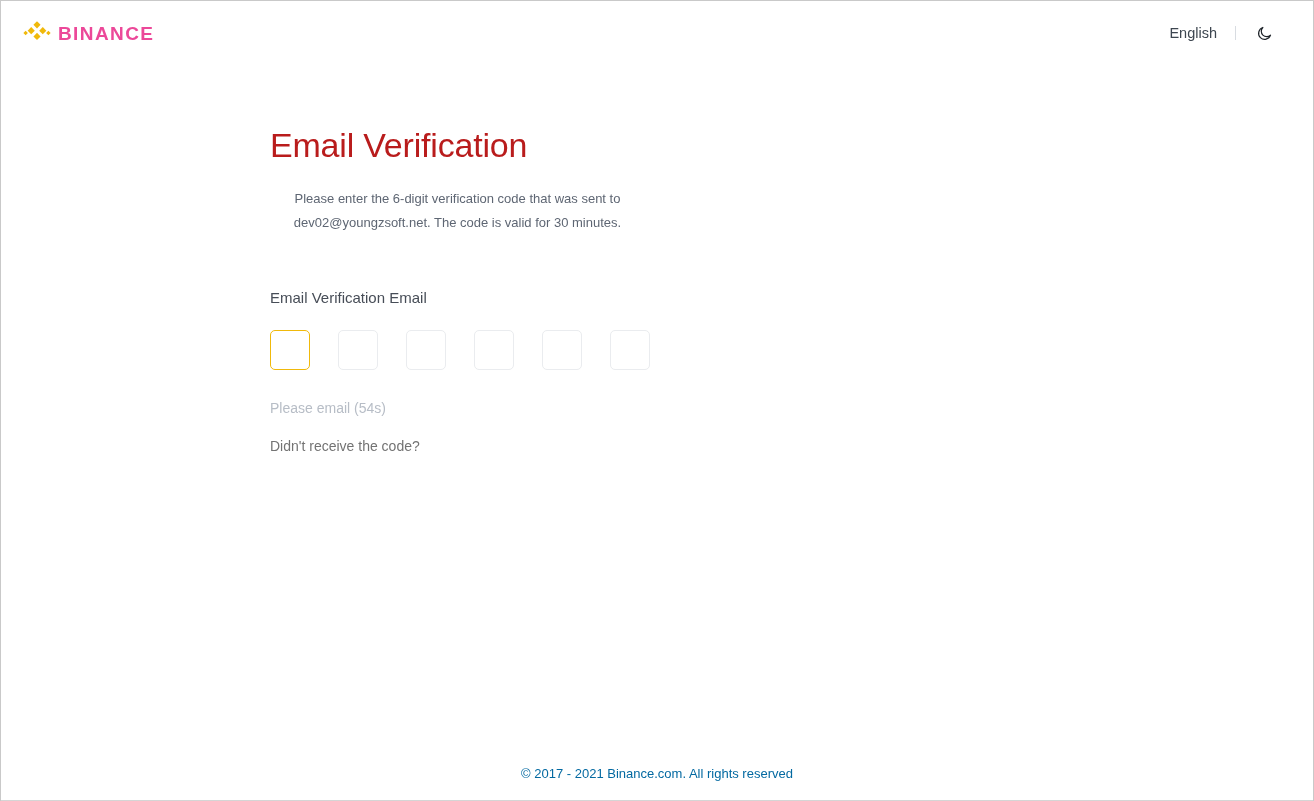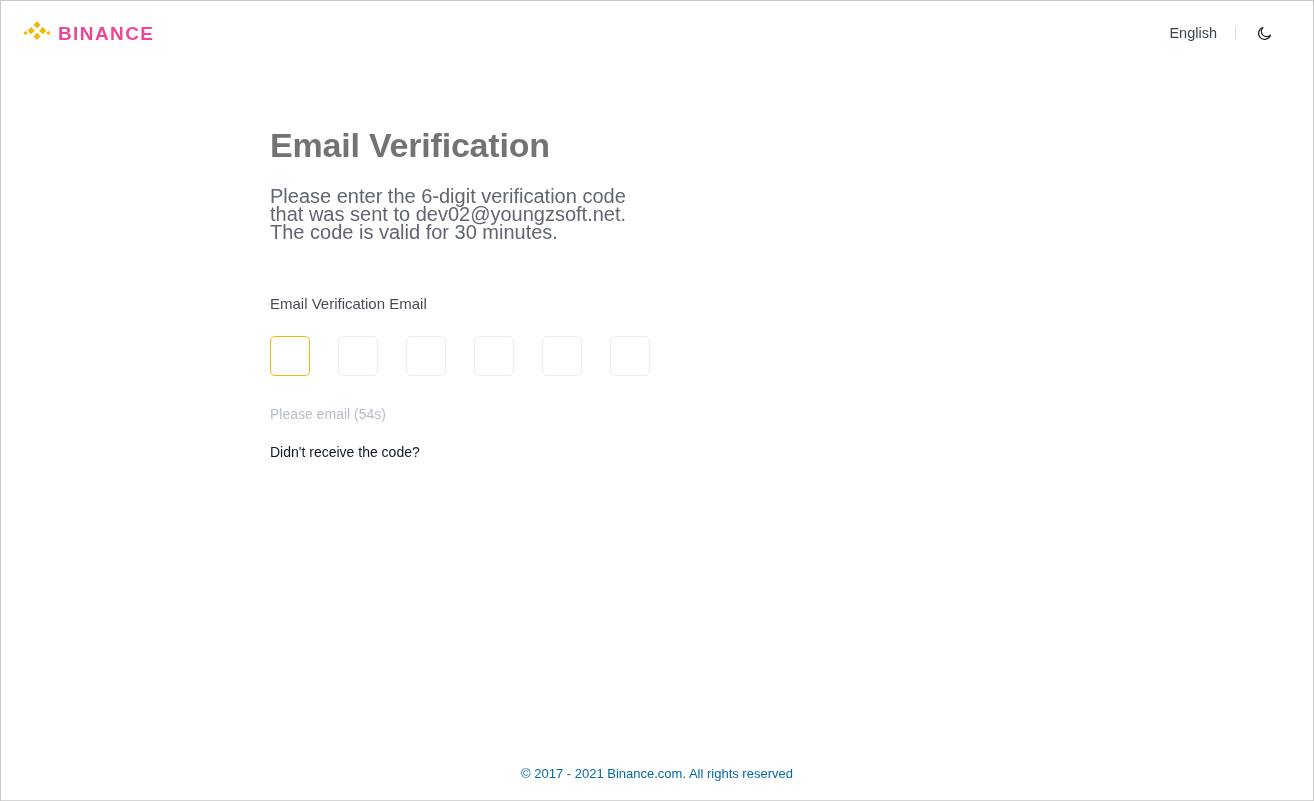--- a/index.html
+++ b/index.html
@@ -93,33 +93,34 @@
 
   .form-block {
     position: absolute;
     left: 269px;
     top: 61px;
     width: 420px;
   }
 
   .page-title {
     font-size: 34px;
-    font-weight: bold;
-    color: #737373;
+    font-weight: normal;
+    color: #b91c1c;
     letter-spacing: -0.2px;
     line-height: 1.15;
     margin: 0 0 22px 0;
   }
 
   .page-desc {
-    font-size: 20px;
+    font-size: 13px;
     color: #5E6673;
-    line-height: 18px;
+    line-height: 24px;
     margin: 0;
     width: 375px;
+    text-align: center;
   }
 
   .field-label {
     margin-top: 54px;
     font-size: 15px;
     color: #474D57;
     line-height: 1.2;
   }
 
   .code-row {
@@ -149,21 +150,21 @@
     font-size: 14px;
     color: #B7BDC6;
     cursor: default;
     line-height: 1.2;
     display: inline-block;
   }
 
   .help-link {
     margin-top: 21px;
     font-size: 14px;
-    color: #0f172a;
+    color: #737373;
     cursor: pointer;
     line-height: 1.2;
     display: block;
   }
 
   
   .footer {
     flex: 0 0 41px;
     height: 41px;
     display: flex;

